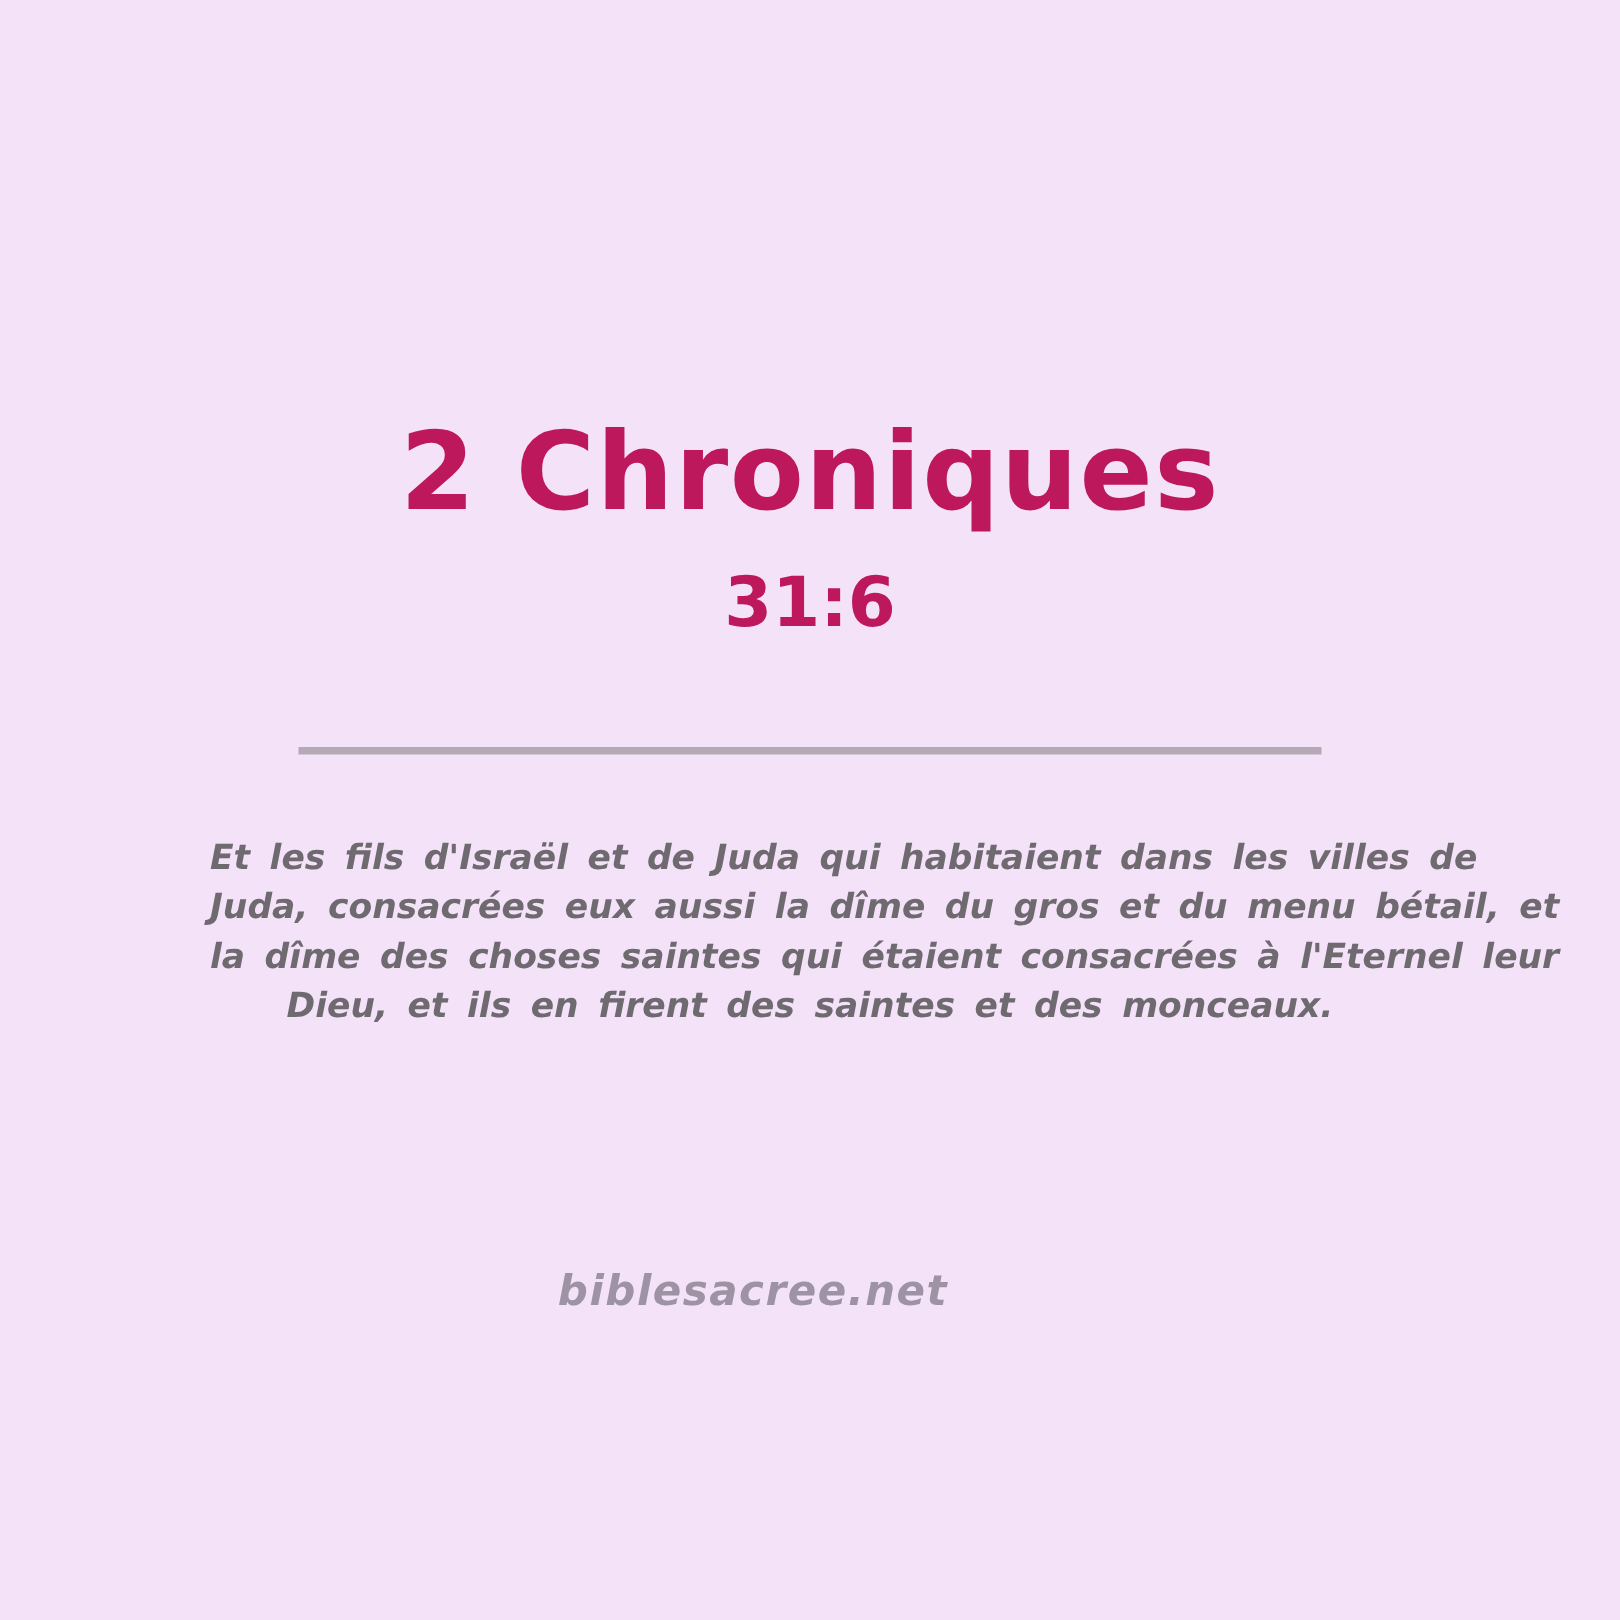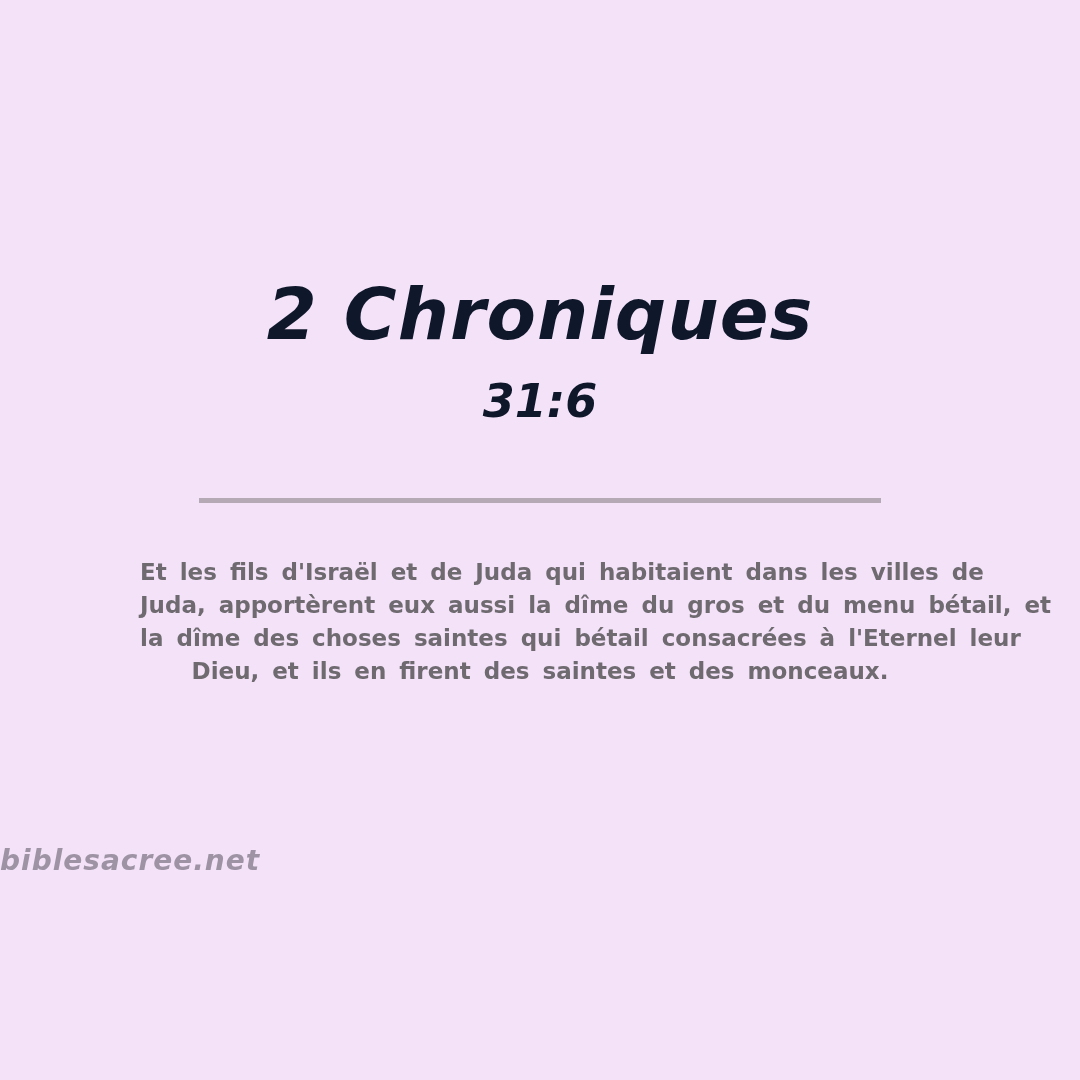--- a/index.html
+++ b/index.html
@@ -17,22 +17,21 @@
     position: relative;
     width: 1080px;
     height: 1080px;
   }
   .title-block {
     position: absolute;
     top: 278px;
     left: 0;
     width: 1080px;
     text-align: center;
-    color: #0f172a;
-    font-style: italic;
+    color: #be185d;
     font-weight: bold;
   }
   .title-book {
     font-size: 72px;
     line-height: 1.0;
     letter-spacing: 1px;
     margin: 0;
   }
   .title-ref {
     font-size: 46px;
@@ -47,34 +46,35 @@
     height: 5px;
     background: #b4a9b4;
   }
   .verse-block {
     position: absolute;
     top: 556px;
     left: 140px;
     width: 800px;
     text-align: center;
     color: #6e6a70;
+    font-style: italic;
     font-weight: bold;
     font-size: 23px;
     line-height: 33px;
     word-spacing: 5px;
   }
   .verse-line {
     white-space: nowrap;
   }
   .watermark {
     position: absolute;
     top: 844px;
     left: 0;
     width: 1004px;
-    text-align: left;
+    text-align: center;
     color: #9e93a5;
     font-style: italic;
     font-weight: bold;
     font-size: 28px;
     letter-spacing: 1px;
   }
 </style>
 </head>
 <body>
 
@@ -82,20 +82,20 @@
 
   <div class="title-block">
     <div class="title-book">2 Chroniques</div>
     <div class="title-ref">31:6</div>
   </div>
 
   <div class="divider"></div>
 
   <div class="verse-block">
     <div class="verse-line">Et les fils d'Israël et de Juda qui habitaient dans les villes de</div>
-    <div class="verse-line">Juda, apportèrent eux aussi la dîme du gros et du menu bétail, et</div>
-    <div class="verse-line">la dîme des choses saintes qui bétail consacrées à l'Eternel leur</div>
+    <div class="verse-line">Juda, consacrées eux aussi la dîme du gros et du menu bétail, et</div>
+    <div class="verse-line">la dîme des choses saintes qui étaient consacrées à l'Eternel leur</div>
     <div class="verse-line">Dieu, et ils en firent des saintes et des monceaux.</div>
   </div>
 
   <div class="watermark">biblesacree.net</div>
 
 </div>
 
 </body></html>

